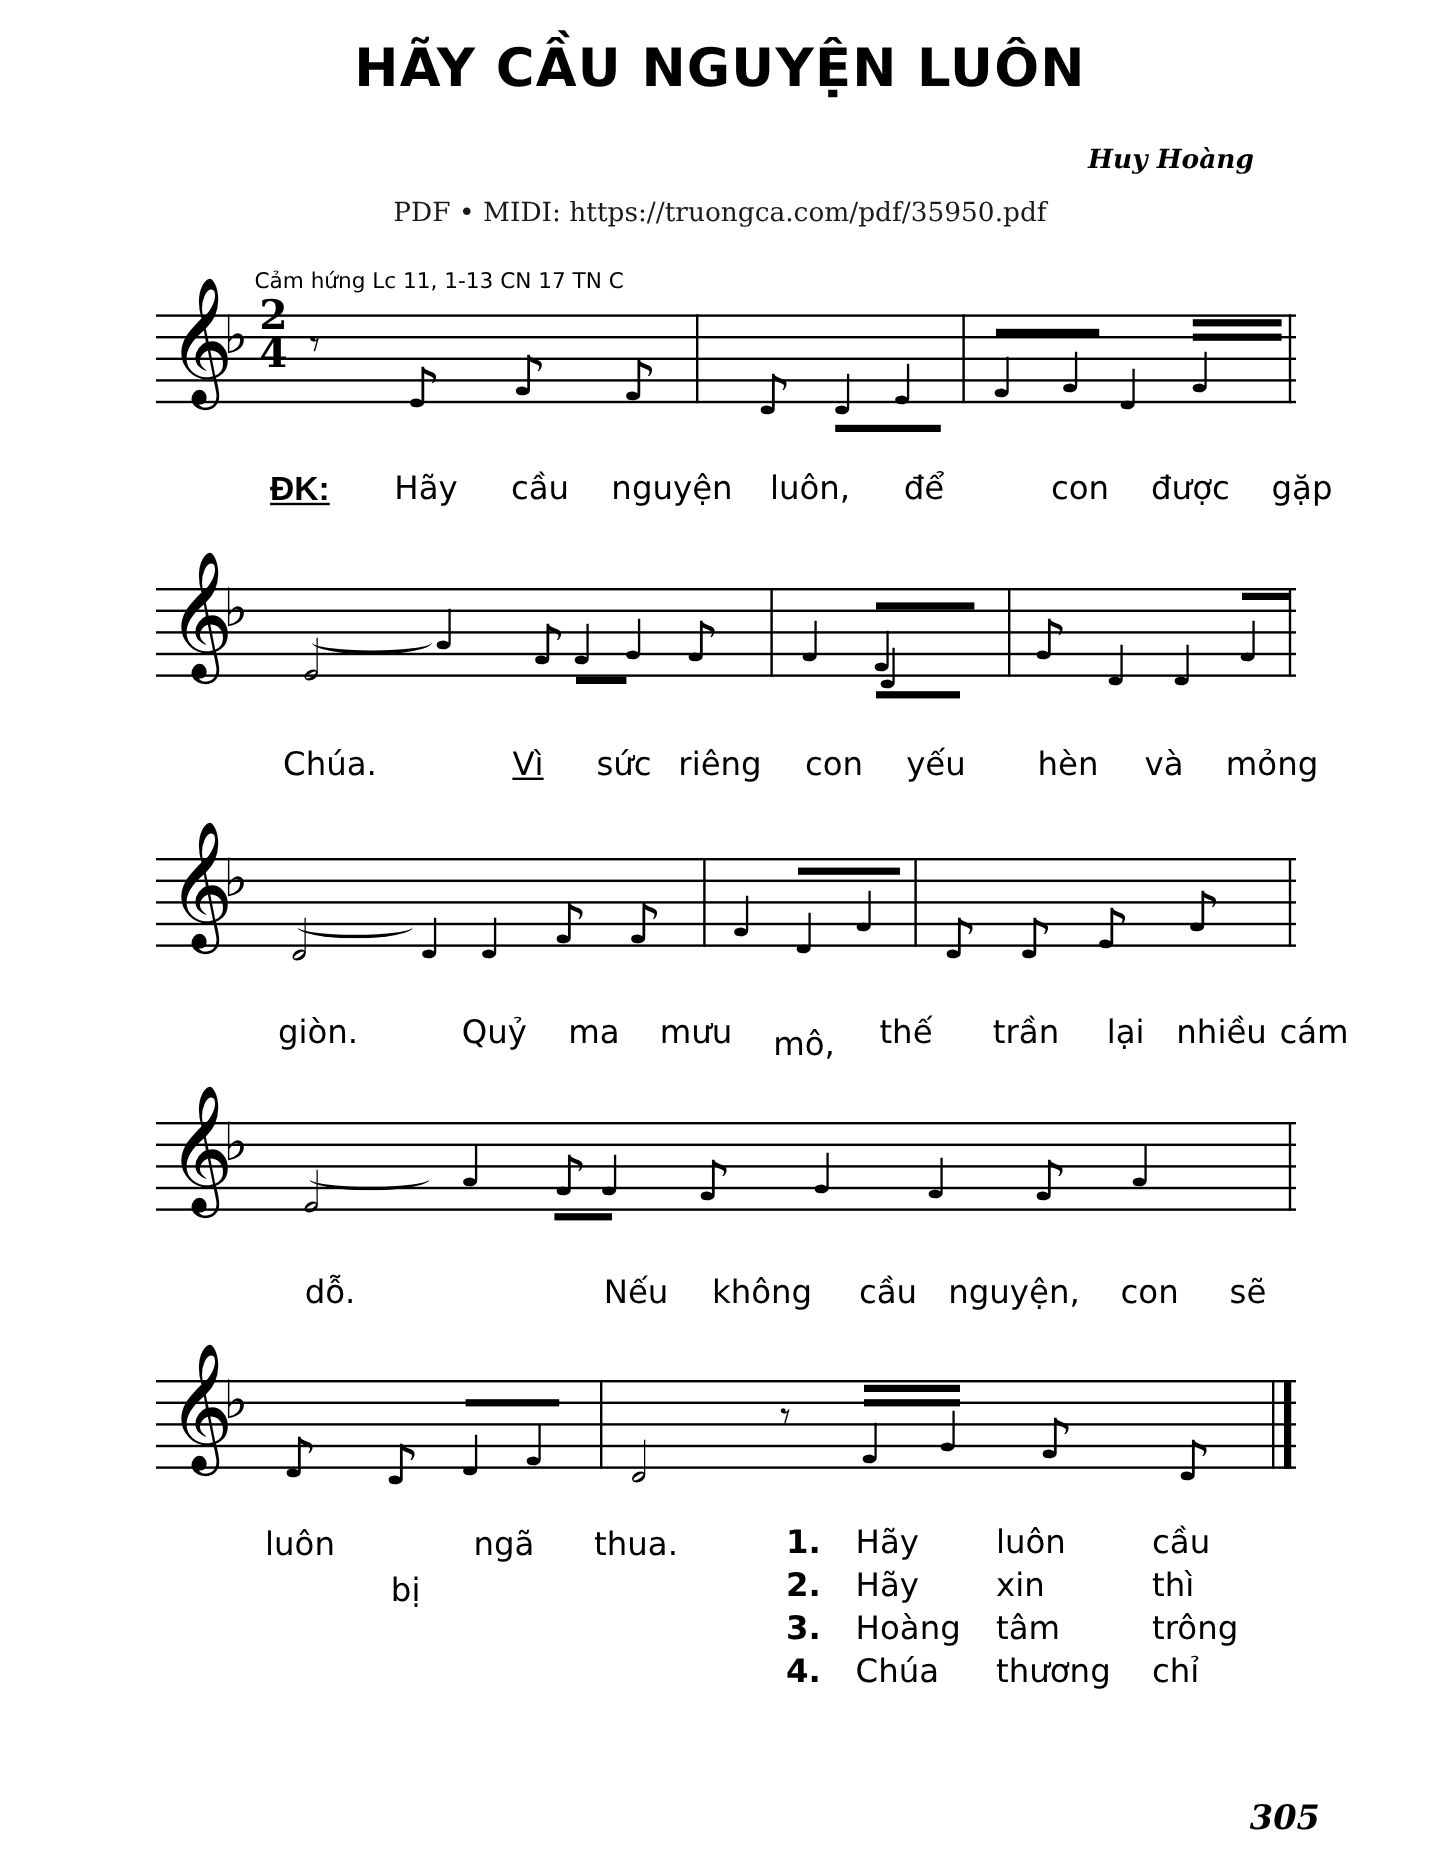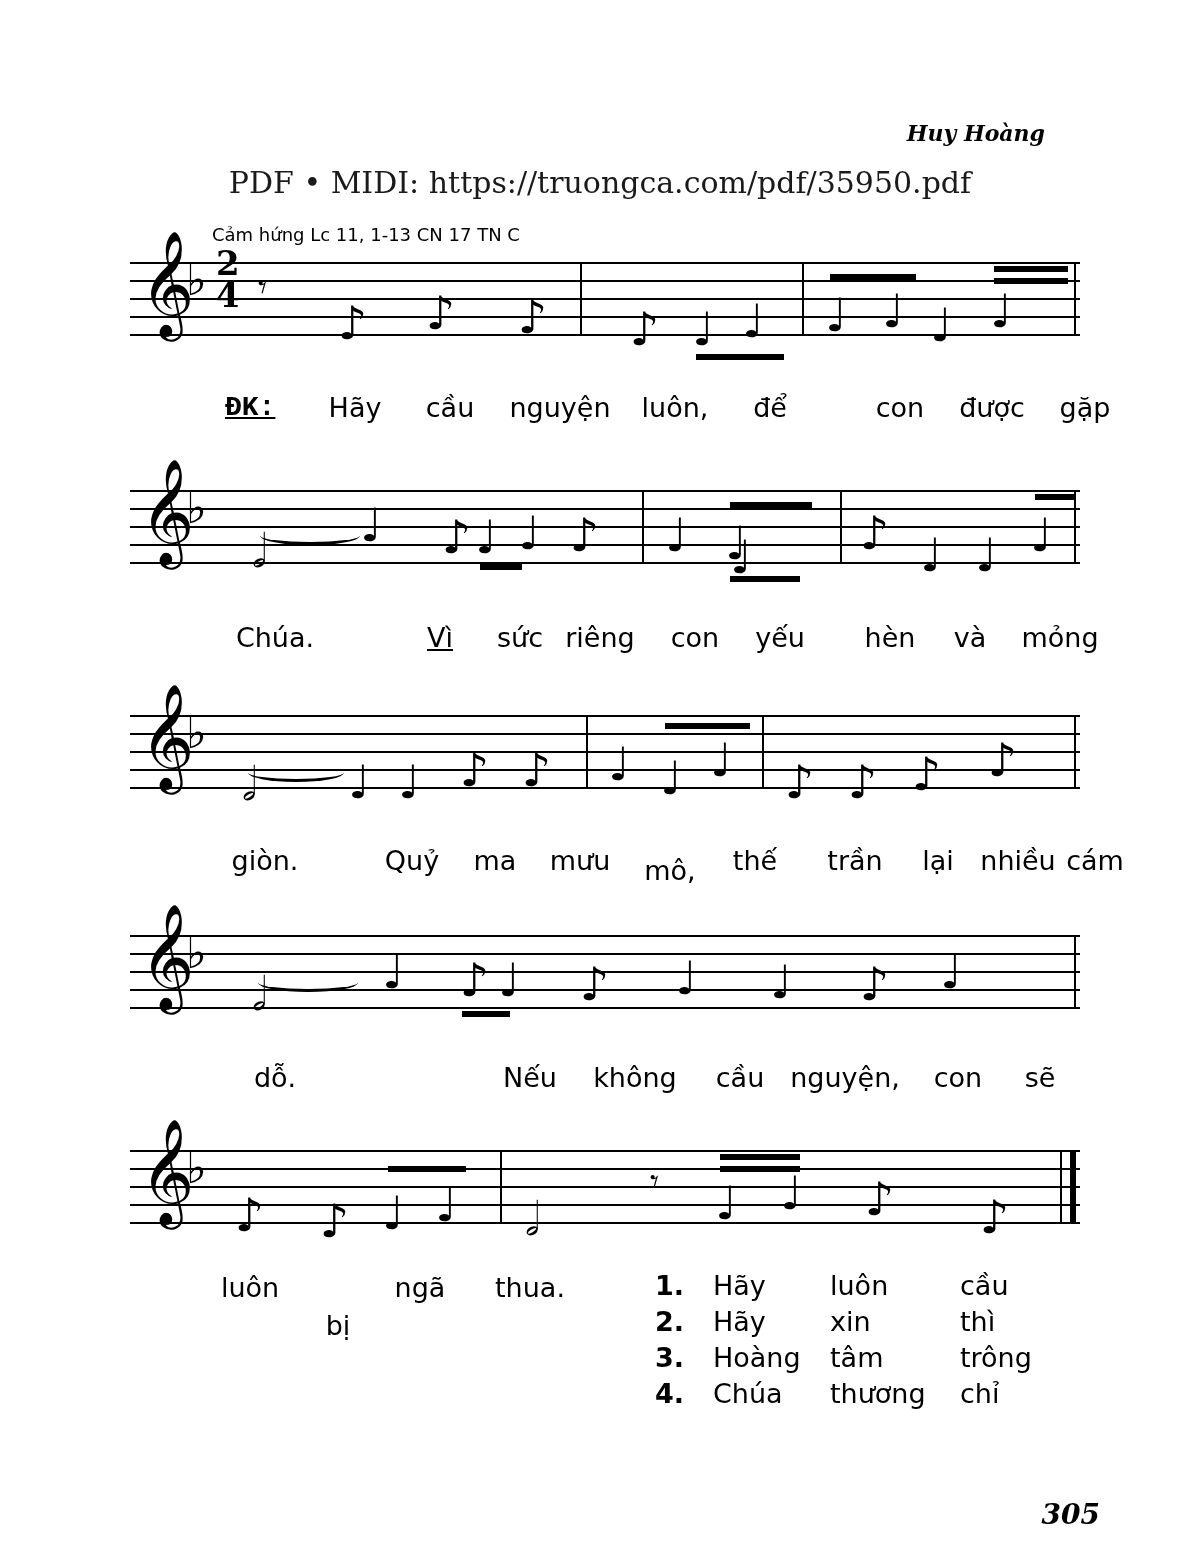--- a/index.html
+++ b/index.html
@@ -41,21 +41,21 @@
     font-weight: bold;
     font-style: italic;
     font-family: "DejaVu Serif", serif;
   }
   .pdf-link {
     position: absolute;
     top: 165px;
     left: 0;
     width: 1200px;
     text-align: center;
-    font-size: 30px;
+    font-size: 22px;
     font-family: "DejaVu Serif", serif;
     color: #1a1a1a;
   }
   .inspiration {
     position: absolute;
     top: 224px;
     left: 212px;
     font-size: 18px;
     font-family: "DejaVu Sans", sans-serif;
   }
@@ -175,21 +175,21 @@
   }
   .lyrics .syl {
     position: absolute;
     transform: translateX(-50%);
   }
   .dk-label {
     position: absolute;
     font-size: 28px;
     font-weight: bold;
     text-decoration: underline;
-    font-family: Liberation Mono, monospace;
+    font-family: Liberation Sans, sans-serif;
   }
 
   
   .verses {
     position: absolute;
     left: 655px;
     top: 1270px;
     font-size: 27px;
     font-family: "DejaVu Sans", sans-serif;
   }
@@ -204,20 +204,21 @@
   }
   .verse-w1 { position: absolute; left: 58px; }
   .verse-w2 { position: absolute; left: 175px; }
   .verse-w3 { position: absolute; left: 305px; }
 </style>
 </head>
 <body>
 
 <div class="page">
 
+  <div class="title">HÃY CẦU NGUYỆN LUÔN</div>
   <div class="composer">Huy Hoàng</div>
   <div class="pdf-link">PDF • MIDI: https://truongca.com/pdf/35950.pdf</div>
   <div class="inspiration">Cảm hứng Lc 11, 1-13 CN 17 TN C</div>
 
   <div class="system" style="top:262px;">
     <div class="staff">
       <div class="line l0"></div>
       <div class="line l1"></div>
       <div class="line l2"></div>
       <div class="line l3"></div>

